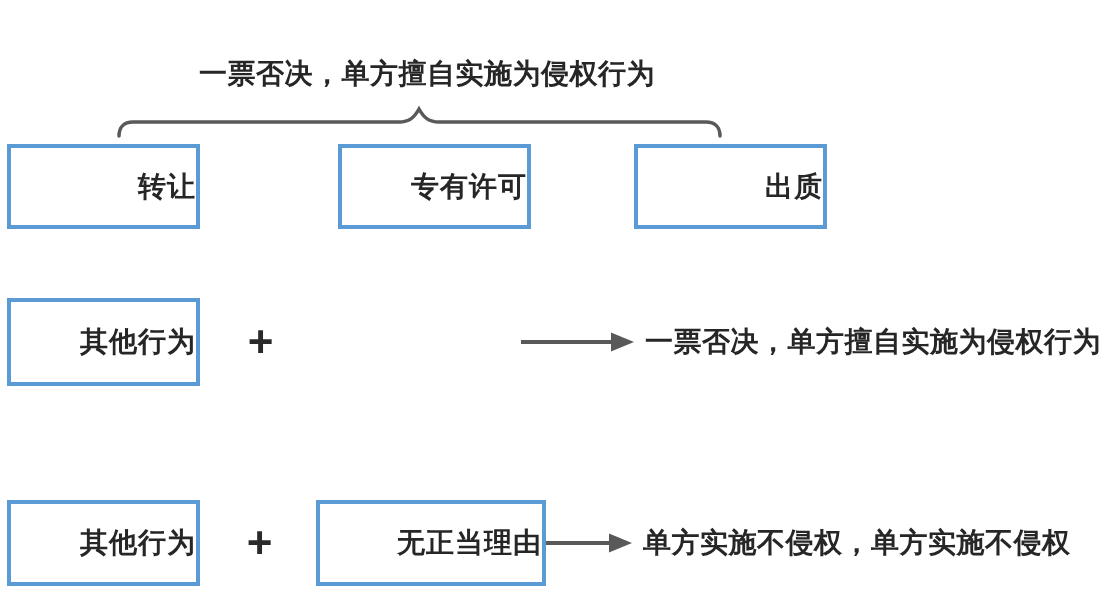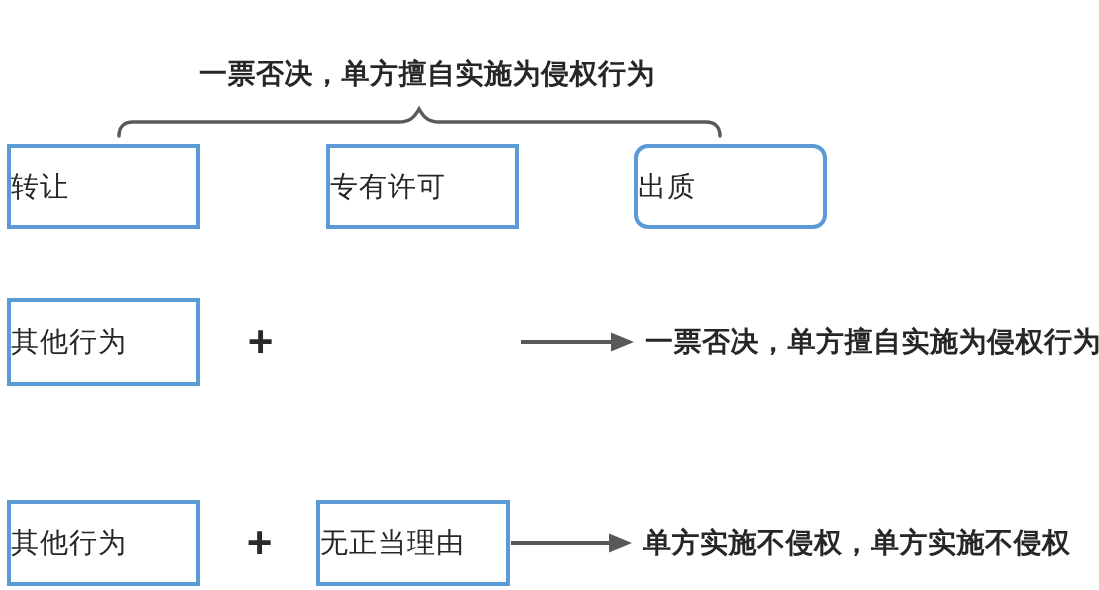--- a/index.html
+++ b/index.html
@@ -18,33 +18,33 @@
     font-size: 28px; font-weight: bold;
     letter-spacing: 0.5px;
     white-space: nowrap;
   }
   .connectors { position: absolute; left: 0; top: 0; pointer-events: none; }
   .box {
     position: absolute;
     box-sizing: border-box;
     border: 4px solid #5B9BD5;
     background: #ffffff;
-    display: flex; align-items: center; justify-content: flex-start;
-    font-size: 28px; font-weight: normal;
+    display: flex; align-items: center; justify-content: flex-end;
+    font-size: 28px; font-weight: bold;
     letter-spacing: 1px;
     white-space: nowrap;
   }
   .r1 { top: 106px; height: 85px; }
   .r2 { top: 260px; height: 88px; }
   .r3 { top: 462px; height: 86px; }
   .b-narrow { width: 193px; }
   .pos-c1 { left: 7px; }
-  .pos-c2 { left: 326px; }
-  .pos-c3 { left: 634px; border-radius: 14px; }
-  .pos-c2b { left: 316px; width: 194px; }
+  .pos-c2 { left: 338px; }
+  .pos-c3 { left: 634px; }
+  .pos-c2b { left: 316px; width: 230px; }
   .plus {
     position: absolute;
     display: flex; align-items: center; justify-content: center;
     font-size: 44px; font-weight: 600; color: #2a2a2a;
     width: 55px;
   }
   .plus.r2 { left: 233px; top: 260px; height: 88px; }
   .plus.r3 { left: 232px; top: 462px; height: 86px; }
   .result {
     position: absolute;

